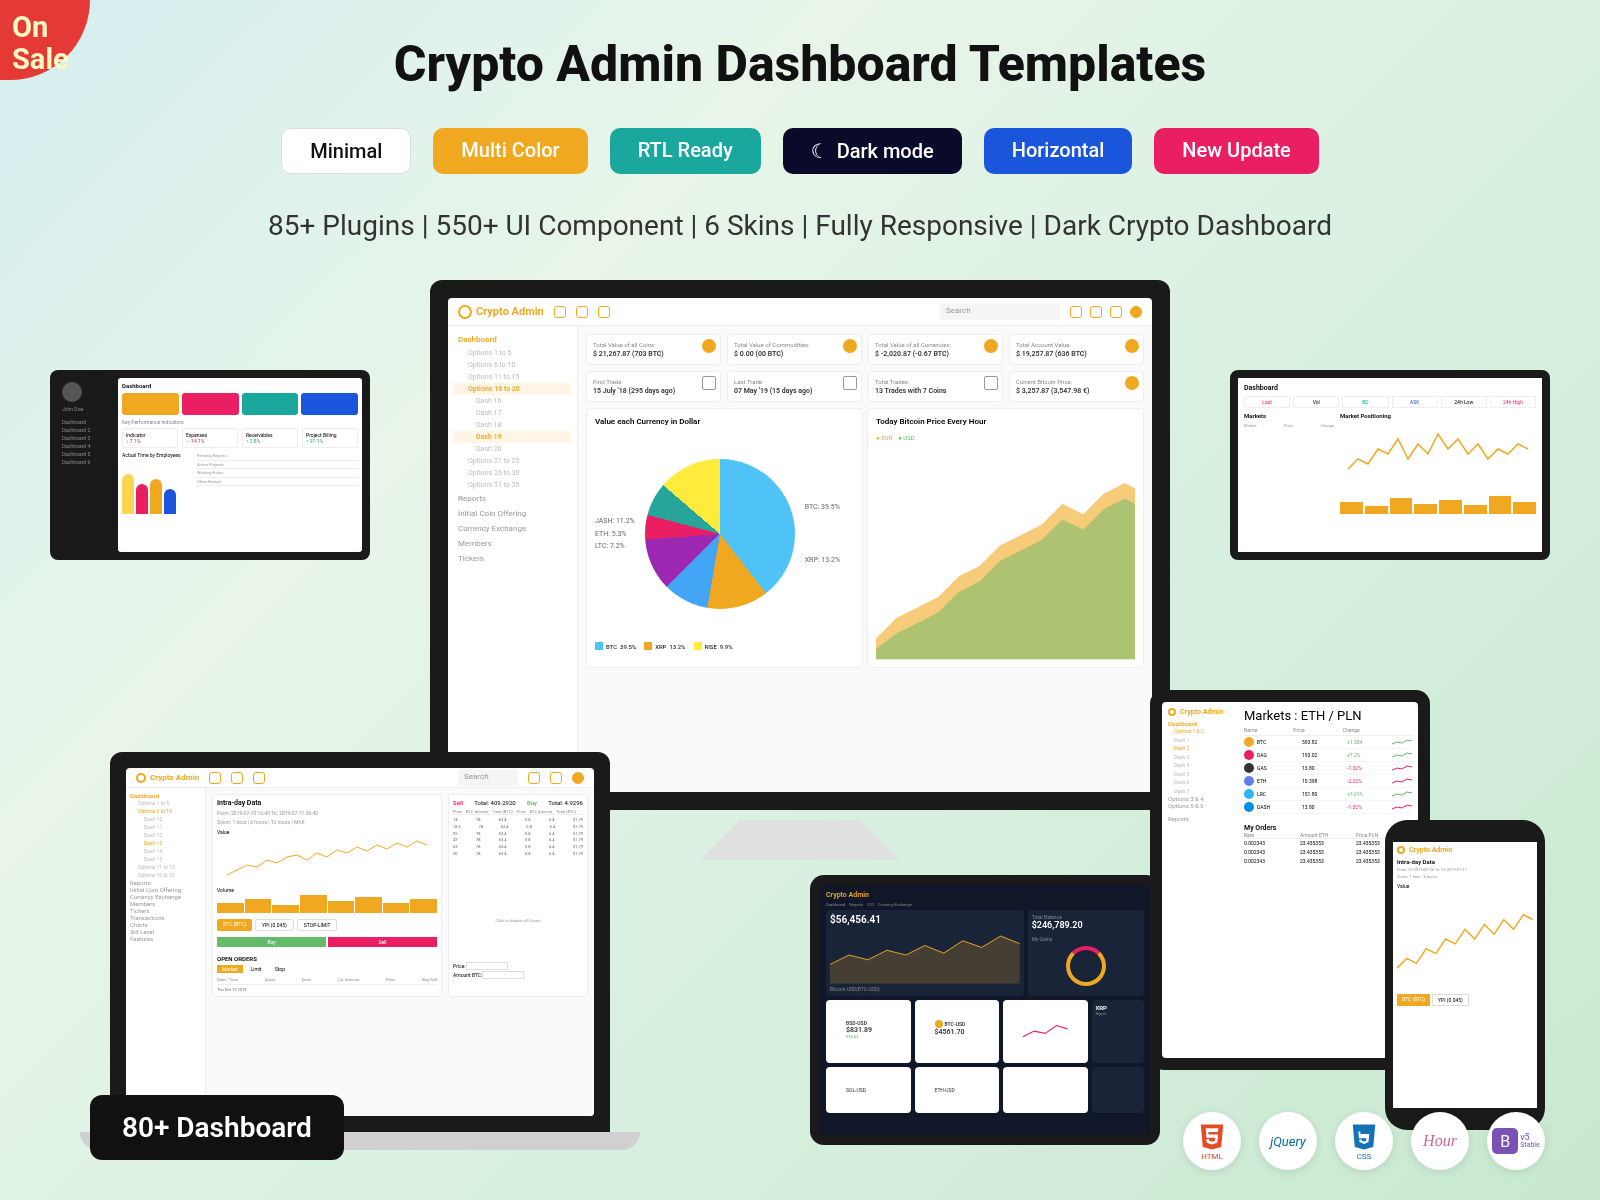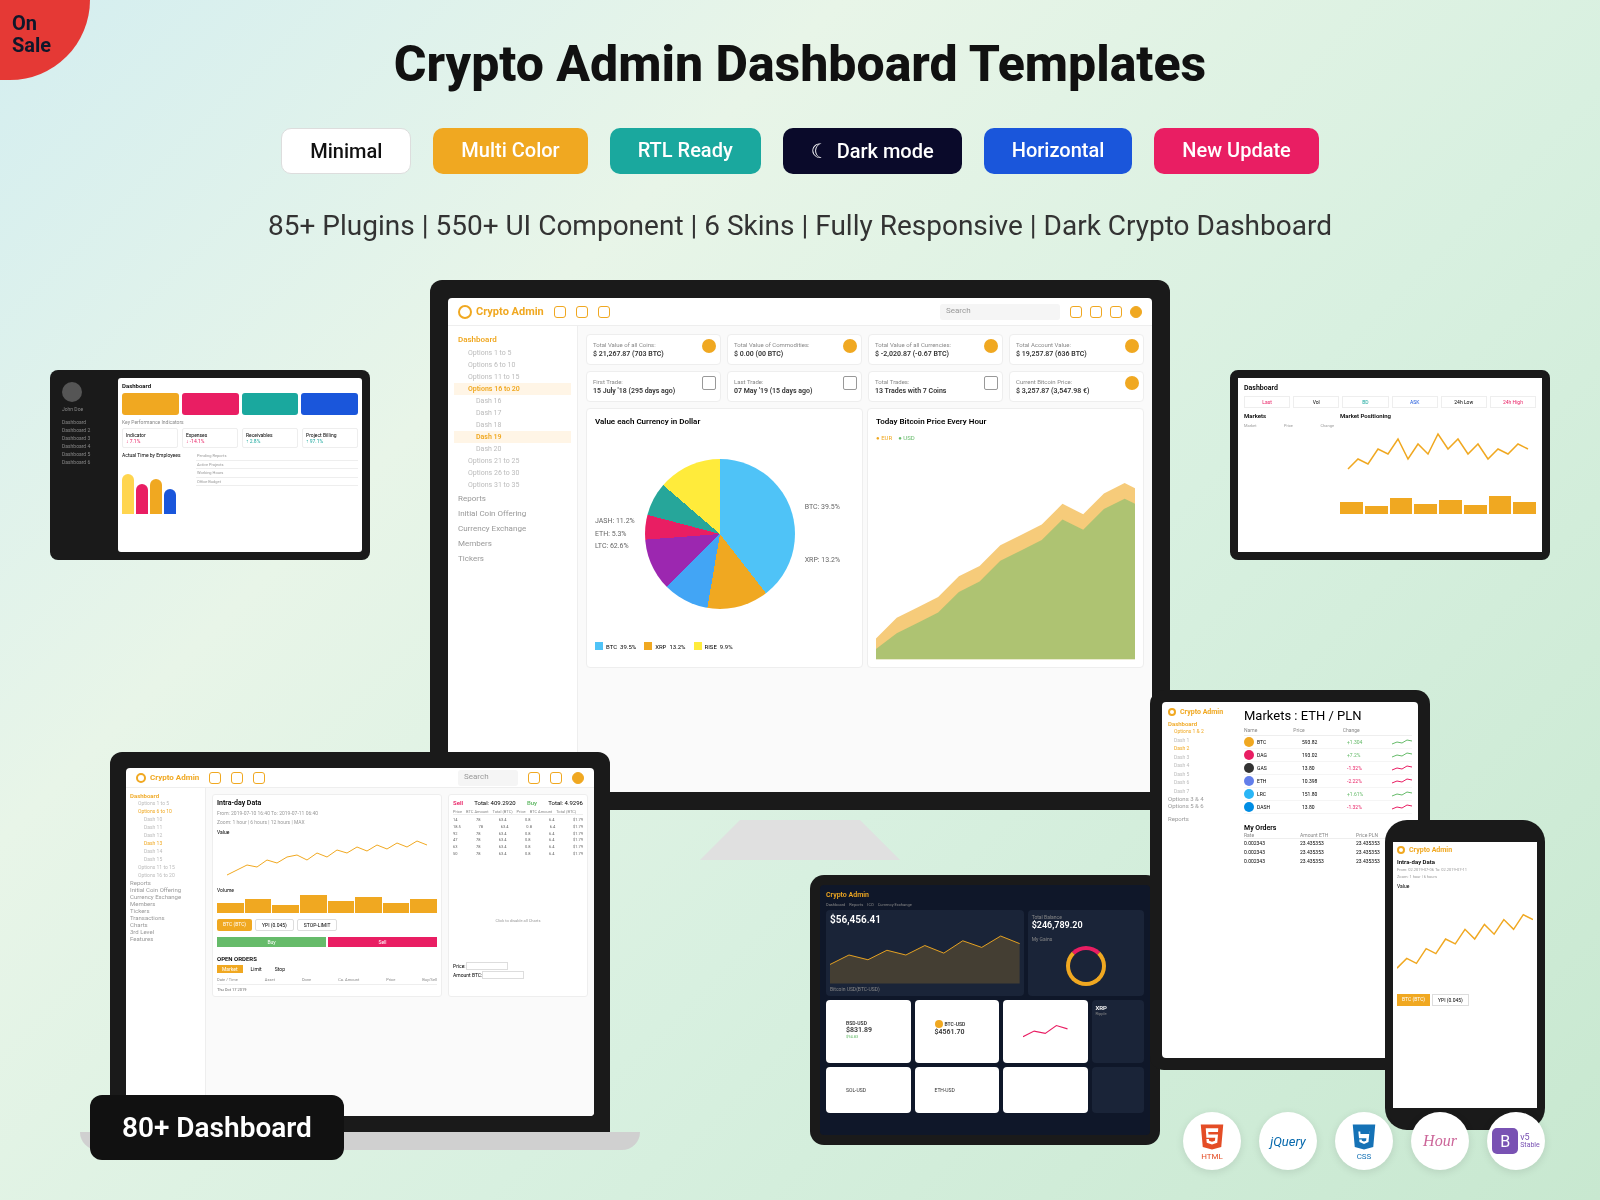--- a/index.html
+++ b/index.html
@@ -10,23 +10,23 @@
   background: linear-gradient(135deg, #d4eef0 0%, #e8f5e8 30%, #d8f0e0 60%, #c8e8d0 100%);
   position: relative;
   overflow: hidden;
 }
 .sale-badge {
   position: absolute;
   top: 0; left: 0;
   width: 90px; height: 80px;
   background: #e53935;
   border-radius: 0 0 90px 0;
-  color: #0f172a;
+  color: #fef9c3;
   font-weight: 700;
-  font-size: 20px;
+  font-size: 29px;
   padding: 12px 0 0 12px;
   line-height: 1.1;
 }
 .title {
   text-align: center;
   font-size: 50px;
   font-weight: 800;
   color: #111;
   padding-top: 35px;
 }
@@ -512,21 +512,21 @@
                 <div class="btc-icon"></div>
               </div>
           </div>
           <div class="chart-row">
             <div class="chart-card">
               <div class="chart-title">Value each Currency in Dollar</div>
               <div class="pie-wrap">
                 <div class="pie-labels">
                   <div>JASH: 11.2%</div>
                   <div>ETH: 5.3%</div>
-                  <div>LTC: 62.6%</div>
+                  <div>LTC: 7.2%</div>
                 </div>
                 <div class="pie"></div>
                 <div class="pie-labels">
                   <div>BTC: 39.5%</div>
                   <div style="margin-top:40px">XRP: 13.2%</div>
                 </div>
               </div>
               <div class="pie-legend">
                 <div class="leg-item">
                     <span class="sw" style="background:#4fc3f7"></span>

